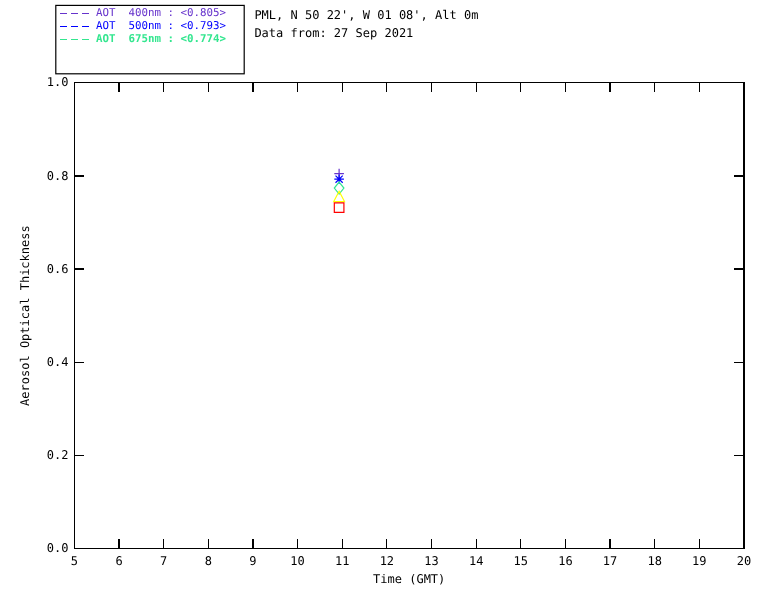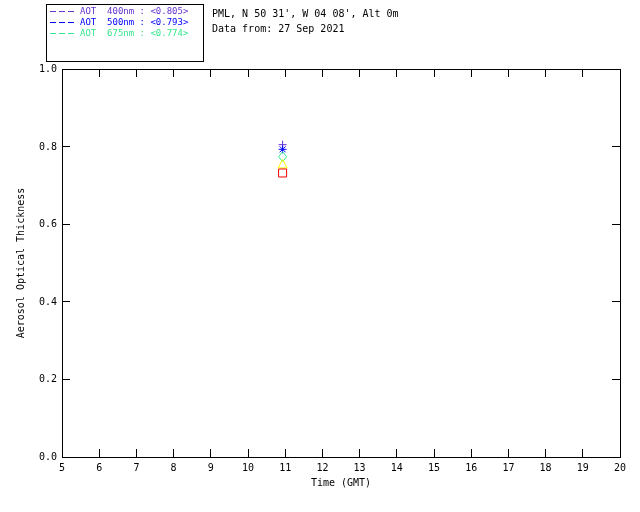--- a/index.html
+++ b/index.html
@@ -75,26 +75,26 @@
       <div class="legend-row">
         <svg width="26" height="5">
           <line x1="0" y1="2" x2="26" y2="2" stroke="#0000FF" stroke-width="1" stroke-dasharray="6 3" shape-rendering="crispEdges"></line>
         </svg>
         <span class="legend-label" style="color: rgb(0, 0, 255);">AOT  500nm : &lt;0.793&gt;</span>
       </div>
       <div class="legend-row">
         <svg width="26" height="5">
           <line x1="0" y1="2" x2="26" y2="2" stroke="#33E68F" stroke-width="1" stroke-dasharray="6 3" shape-rendering="crispEdges"></line>
         </svg>
-        <span class="legend-label" style="color: rgb(51, 230, 143);">AOT  675nm : &lt;0.774&gt;</span>
+        <span class="legend-label" style="color: rgb(51, 230, 143); font-weight: bold;">AOT  675nm : &lt;0.774&gt;</span>
       </div>
     </div>
 
   <div id="header">
-    <div>PML, N 50 31', W 04 08', Alt 0m</div>
+    <div>PML, N 50 22', W 01 08', Alt 0m</div>
     <div>Data from: 27 Sep 2021</div>
   </div>
 
   <svg id="chart-svg" width="640" height="512" viewBox="0 0 640 512">
       <rect x="62" y="69" width="558" height="388" fill="none" stroke="#000" stroke-width="1" shape-rendering="crispEdges"></rect>
       <line x1="62" y1="457" x2="62" y2="449" stroke="#000" shape-rendering="crispEdges"></line>
       <line x1="62" y1="69" x2="62" y2="77" stroke="#000" shape-rendering="crispEdges"></line>
       <text x="62" y="471" text-anchor="middle">5</text>
       <line x1="99.2" y1="457" x2="99.2" y2="449" stroke="#000" shape-rendering="crispEdges"></line>
       <line x1="99.2" y1="69" x2="99.2" y2="77" stroke="#000" shape-rendering="crispEdges"></line>

